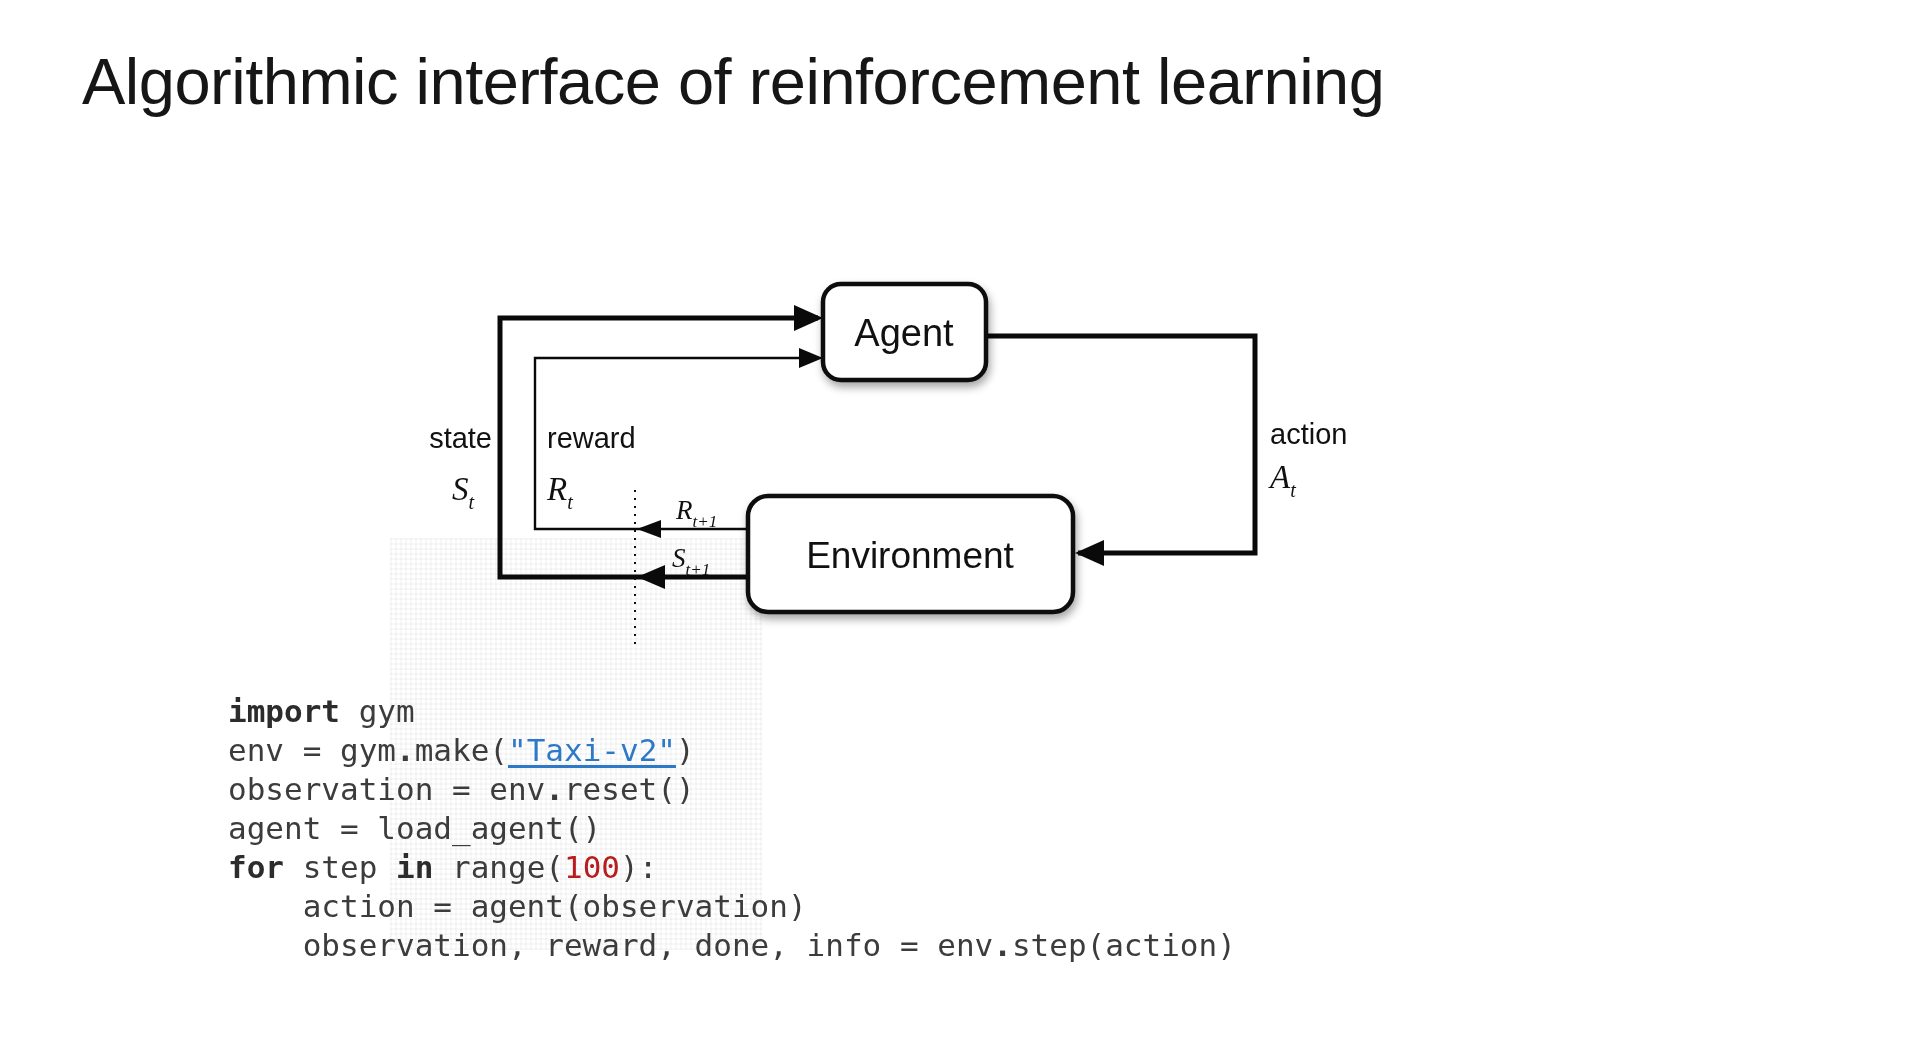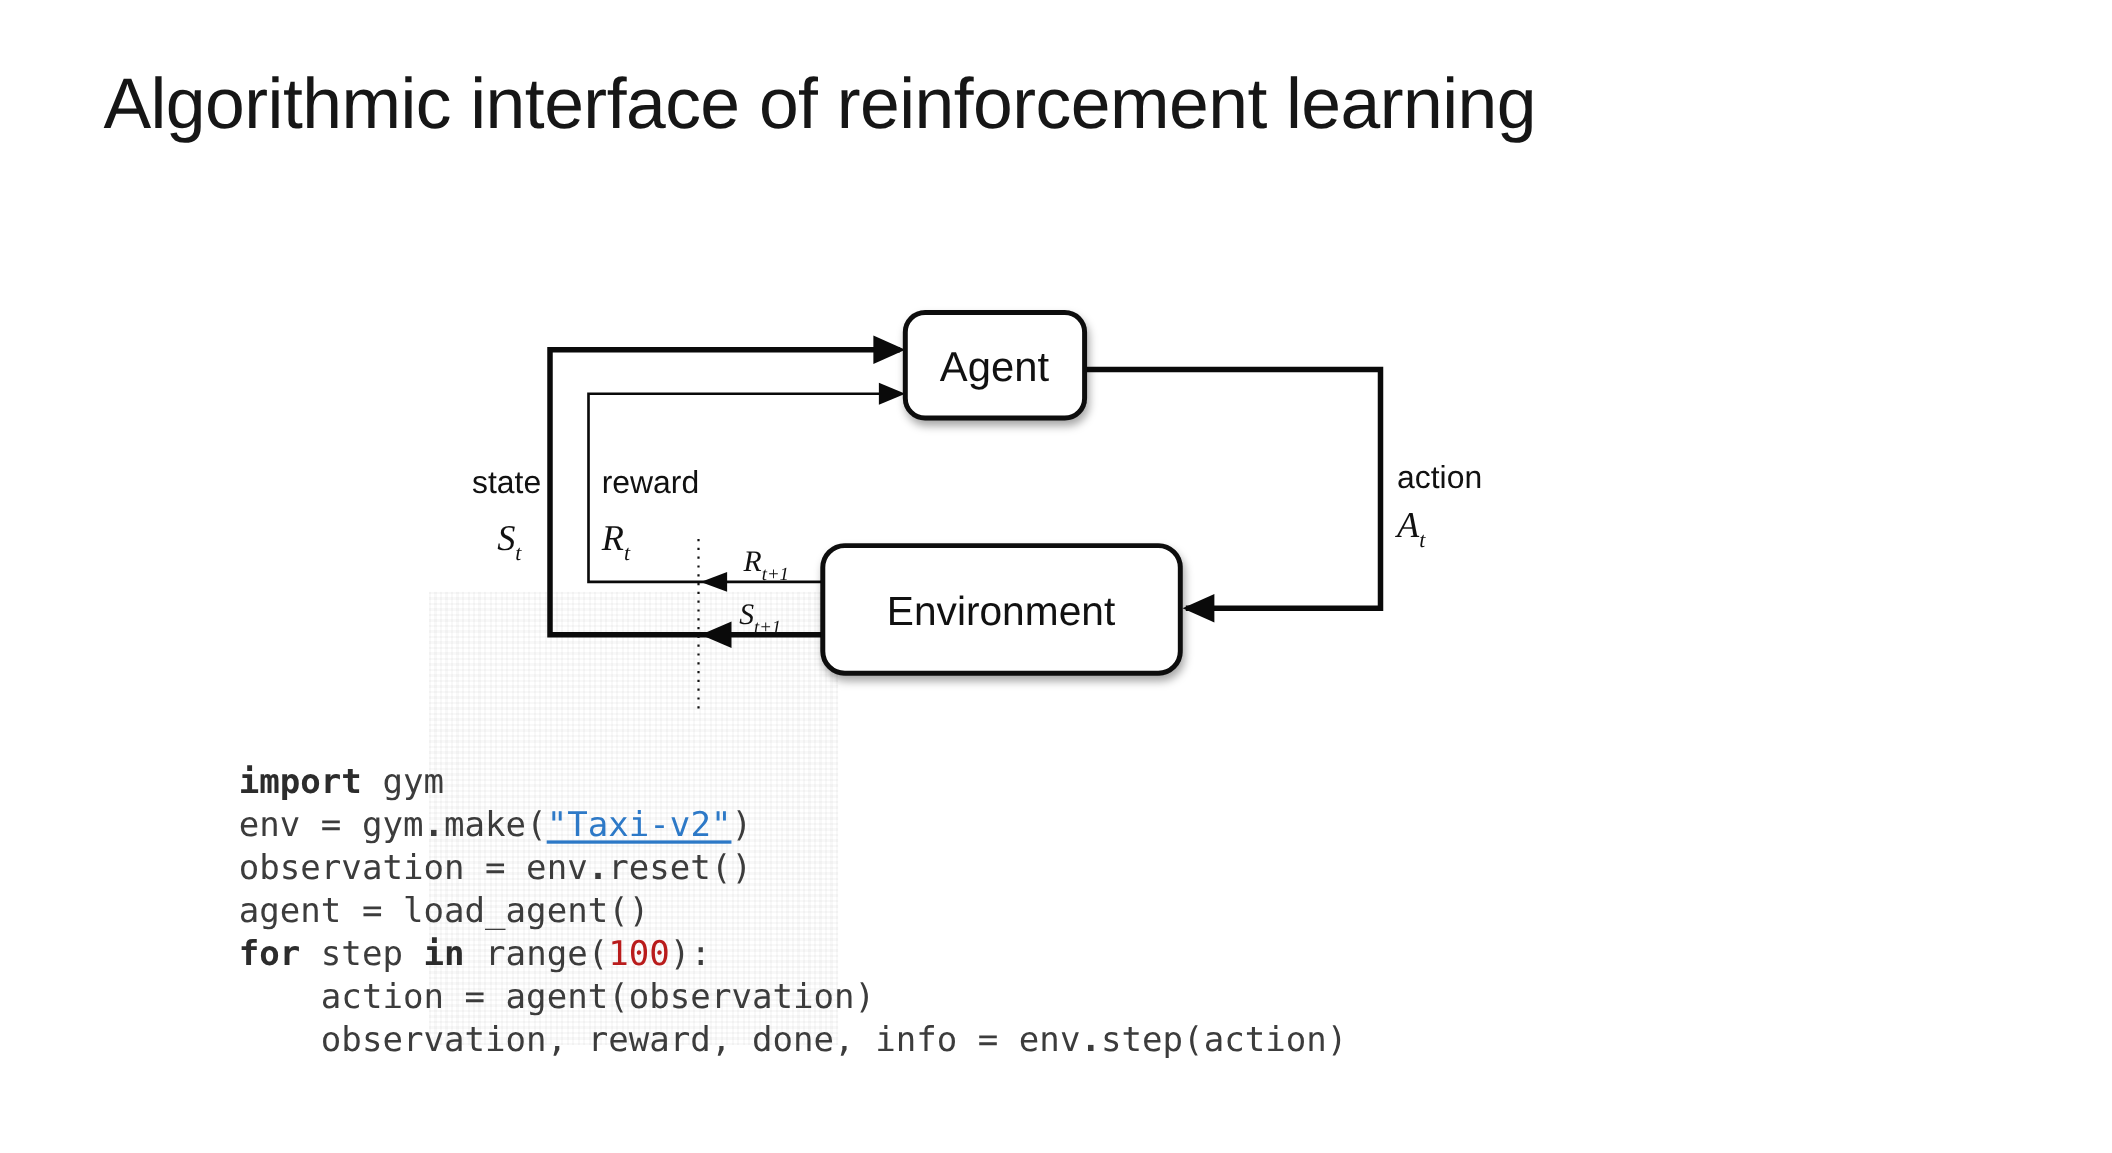--- a/index.html
+++ b/index.html
@@ -12,40 +12,40 @@
     color:#141414;
   }
   .slide{position:absolute;inset:0;}
   .title{
     position:absolute;
     left:78px;top:40px;
     font-size:65px;
     font-weight:300;
     letter-spacing:-0.5px;
     color:#161616;
-    margin:16px;
+    margin:4px;
     white-space:nowrap;
   }
   
   .speckle{
     position:absolute;
     left:390px;top:538px;width:372px;height:412px;
     background-image:
       repeating-linear-gradient(0deg, rgba(0,0,0,0.028) 0 2px, transparent 2px 5px),
       repeating-linear-gradient(90deg, rgba(0,0,0,0.028) 0 2px, transparent 2px 5px);
     pointer-events:none;
   }
   .diagram{
     position:absolute;
     left:400px;top:220px;
     width:960px;height:460px;
   }
   .code{
     position:absolute;
-    left:217px;top:692px;
+    left:228px;top:692px;
     font-family:"DejaVu Sans Mono","Liberation Mono",monospace;
     font-size:31px;
     line-height:39px;
     color:#3c3c3c;
     white-space:pre;
   }
   .code-line{white-space:pre;}
   .tok-kw{font-weight:bold;color:#2c2c2c;}
   .tok-pl{}
   .tok-op{font-weight:bold;}

